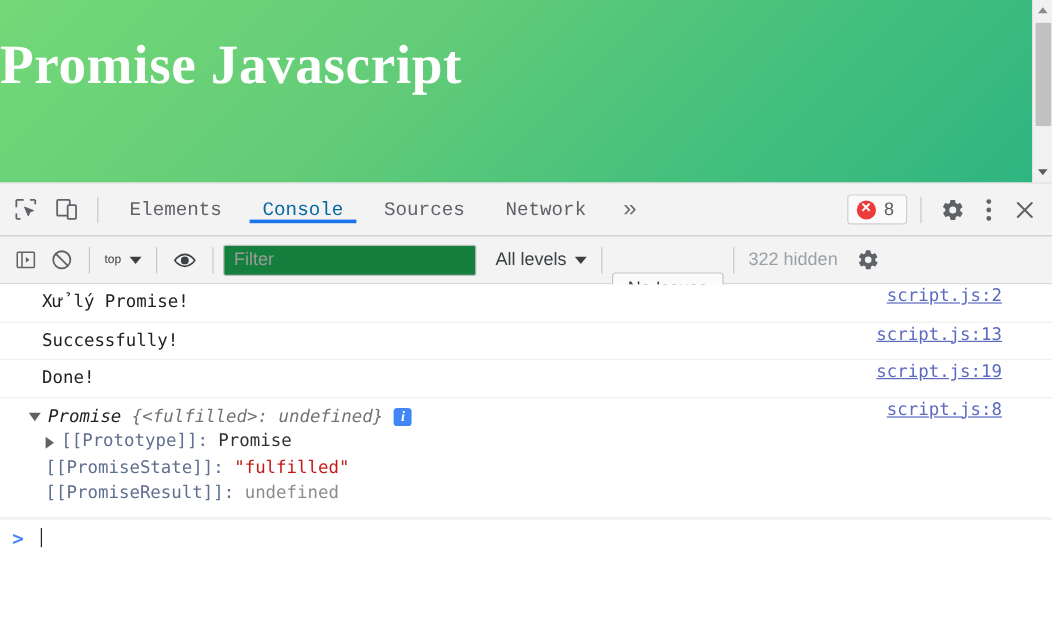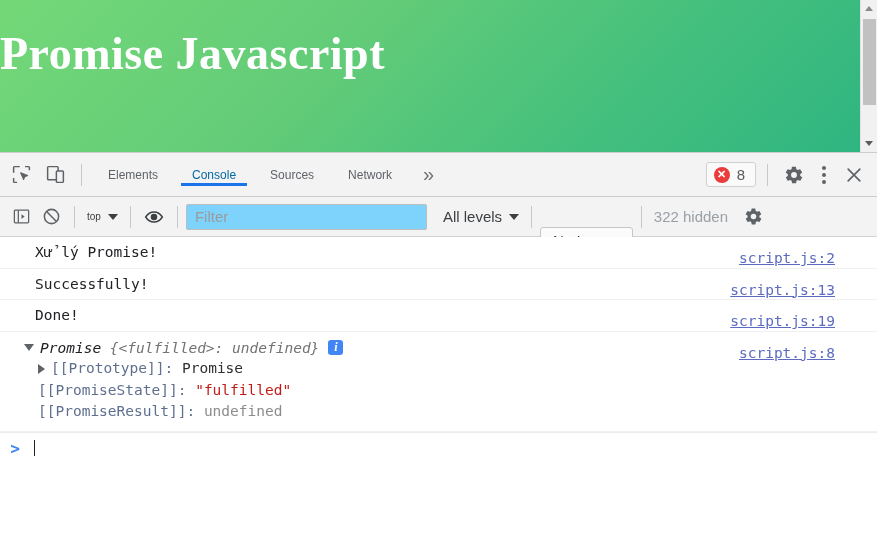--- a/index.html
+++ b/index.html
@@ -106,25 +106,26 @@
     width: 1px;
     height: 22px;
     background: #c8c8c8;
     align-self: center;
     margin: 0 9px;
   }
   .tabs { display: flex; align-items: stretch; }
   .tab {
     display: flex; align-items: center;
     padding: 0 17px;
-    font-size: 12px;
+    font-size: 16px;
     color: #5f6368;
     cursor: pointer;
     position: relative;
     white-space: nowrap;
+    font-family: Liberation Mono, monospace;
   }
   .tab.active { color: #0369a1; }
   .tab.active::after {
     content: "";
     position: absolute;
     left: 6px; right: 6px; bottom: 0;
     height: 3px;
     background: #1a73e8;
   }
   .tab-more {
@@ -185,25 +186,25 @@
     padding: 2px 4px;
     cursor: pointer;
   }
   .caret {
     width: 0; height: 0;
     border-left: 5px solid transparent;
     border-right: 5px solid transparent;
     border-top: 6px solid #3c4043;
   }
   .filter-input {
-    width: 241px;
+    width: 211px;
     height: 26px;
     border: 1px solid #bdbdbd;
     border-radius: 2px;
-    background: #7dd3fc;
+    background: #15803d;
     font-size: 15px;
     color: #202124;
     padding: 0 8px;
     font-family: "Liberation Sans", sans-serif;
     outline: none;
   }
   .filter-input::placeholder { color: #9b9b9b; }
   .levels-select {
     display: flex; align-items: center; gap: 7px;
     font-size: 15px; color: #3c4043;
@@ -249,21 +250,21 @@
   .msg-text {
     padding-left: 35px;
     color: #202124;
     white-space: pre;
     flex: 1 1 auto;
     line-height: 1.35;
   }
   .msg-src {
     position: absolute;
     right: 42px;
-    top: 13px;
+    top: 2px;
     color: #5c6bc0;
     text-decoration: underline;
     cursor: pointer;
     white-space: nowrap;
     font-family: "DejaVu Sans Mono", "Liberation Mono", monospace;
     font-size: 14.5px;
   }
 
   
   .obj-row { display: block; padding: 6px 0 8px 0; }

